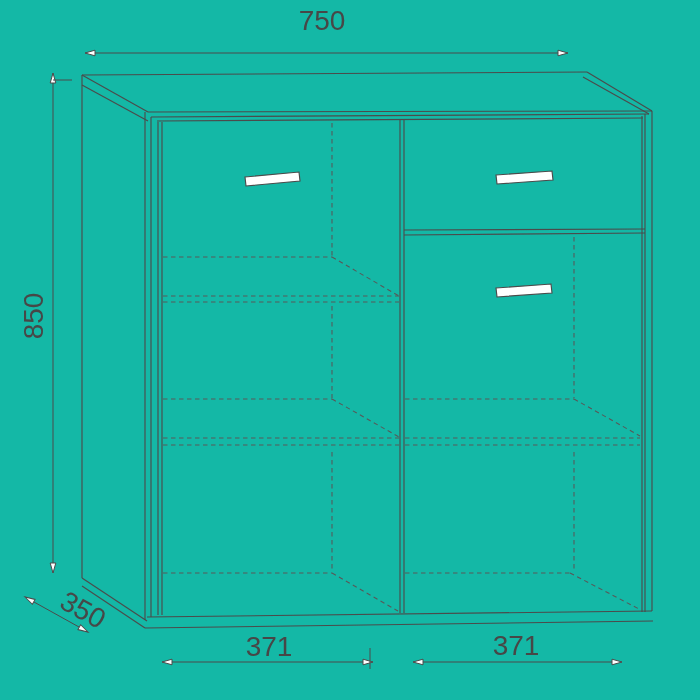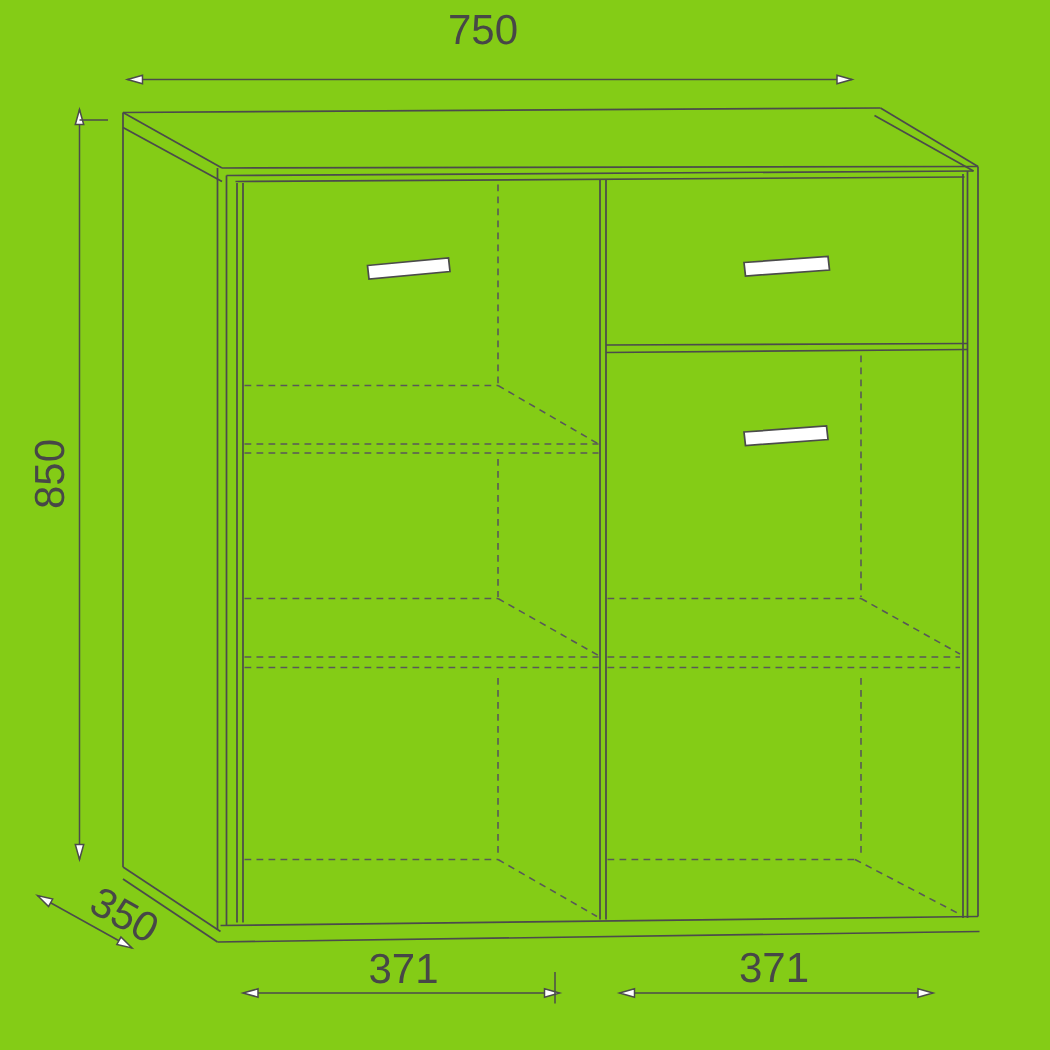--- a/index.html
+++ b/index.html
@@ -1,20 +1,20 @@
 <!DOCTYPE html>
 <html><head>
 <meta charset="utf-8">
 <style>
   html, body { margin: 0; padding: 0; background: #ffffff; }
   #stage {
     position: relative;
     width: 700px;
     height: 700px;
-    background: #84cc16;
+    background: #14b8a6;
     overflow: hidden;
   }
   svg { display: block; }
   text {
     font-family: "Liberation Sans", sans-serif;
     font-size: 28px;
     fill: #474747;
   }
   .solid { stroke: #4b4b4b; stroke-width: 1.15; fill: none; stroke-linecap: butt; }
   .hidden-line { stroke: #585858; stroke-width: 1.05; fill: none; stroke-dasharray: 4.5 3.5; }

